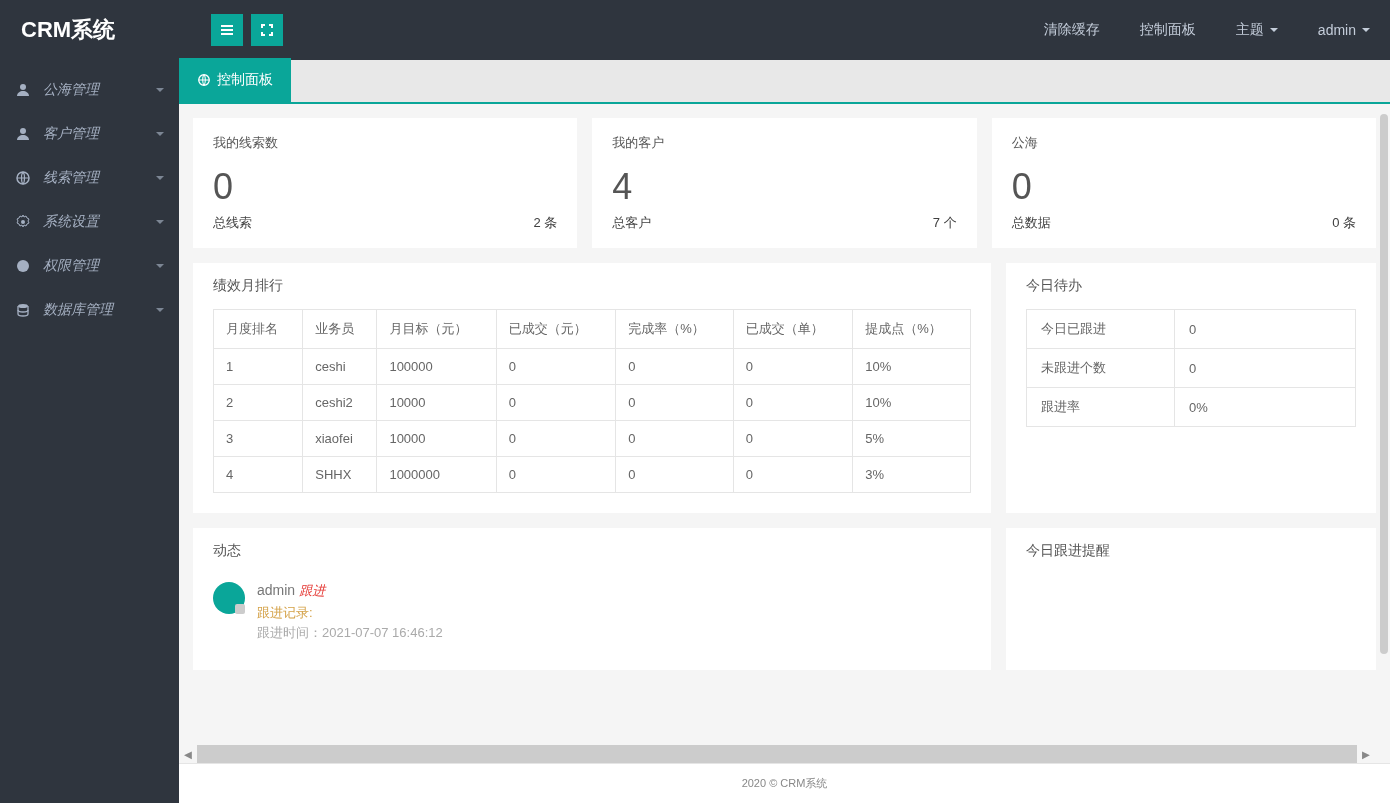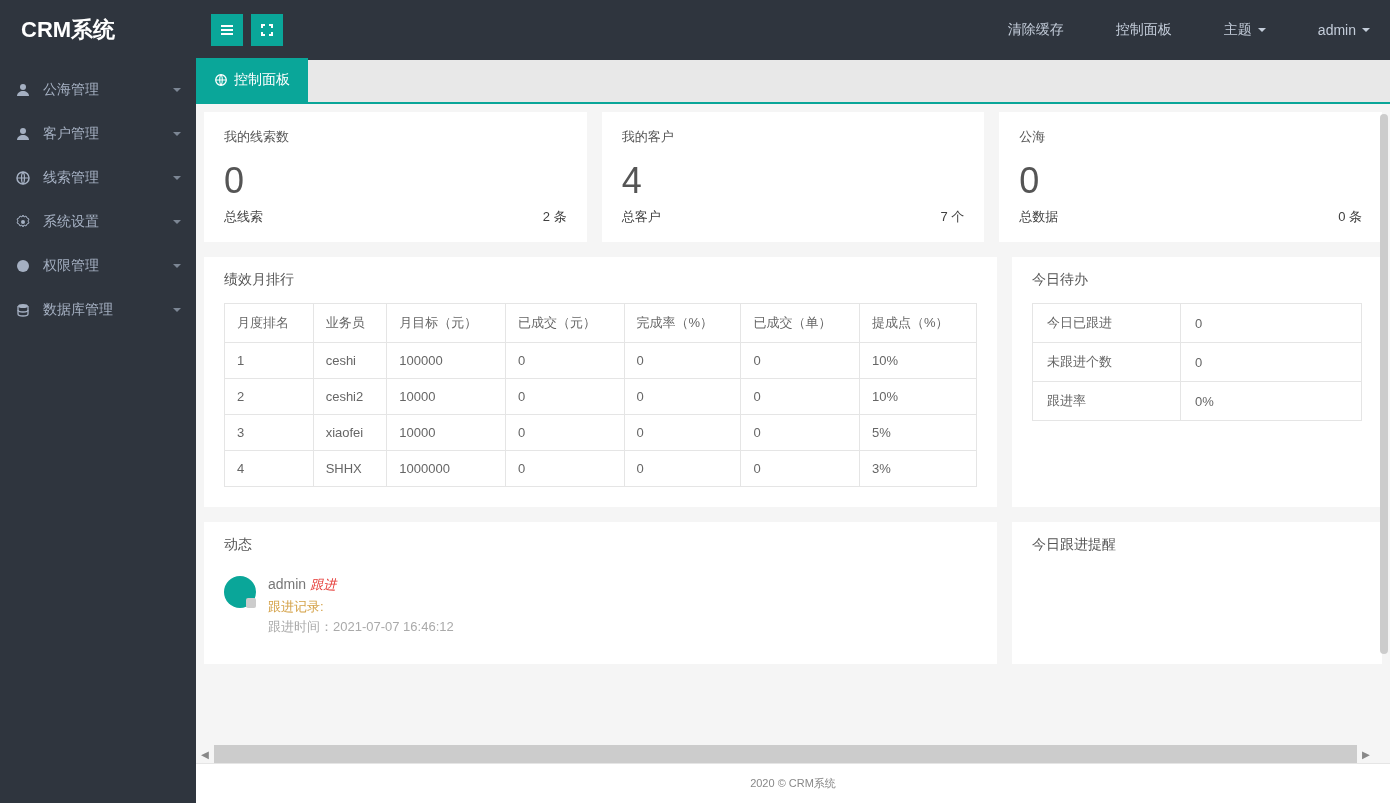--- a/index.html
+++ b/index.html
@@ -3,36 +3,36 @@
 <meta charset="utf-8">
 <style>
 * { box-sizing: border-box; margin: 0; padding: 0; }
 body { font-family: "Microsoft YaHei", Arial, sans-serif; font-size: 13px; color: #666; background: #f0f0f0; overflow: hidden; }
 .wrapper { width: 1390px; height: 803px; display: flex; flex-direction: column; }
 .header { height: 60px; background: #2f353e; display: flex; align-items: center; color: #c4cdda; }
 .logo { width: 196px; padding-left: 21px; font-size: 22px; font-weight: bold; color: #fff; }
 .header-left { display: flex; gap: 8px; padding-left: 15px; }
 .icon-btn { width: 32px; height: 32px; background: #0aa699; display: flex; align-items: center; justify-content: center; cursor: pointer; color: #fff; }
 .icon-btn svg { width: 16px; height: 16px; fill: #fff; }
-.header-right { margin-left: auto; display: flex; align-items: flex-end; height: 100%; gap: 12px; }
+.header-right { margin-left: auto; display: flex; align-items: flex-end; height: 100%; }
 .header-link { padding: 0 20px; height: 100%; display: flex; align-items: center; cursor: pointer; color: #c4cdda; font-size: 14px; }
 .caret { display: inline-block; margin-left: 6px; width: 0; height: 0; border-left: 4px solid transparent; border-right: 4px solid transparent; border-top: 4px solid #c4cdda; }
 .body { flex: 1; display: flex; min-height: 0; }
-.sidebar { width: 196px; background: #2f353e; padding-top: 8px; }
+.sidebar { width: 179px; background: #2f353e; padding-top: 8px; font-style: italic; }
 .side-item { height: 44px; display: flex; align-items: center; padding: 0 15px; color: #a5b0c2; cursor: pointer; font-size: 14px; }
 .side-item .si-icon { width: 16px; height: 16px; margin-right: 12px; }
 .side-item .si-icon svg { width: 16px; height: 16px; fill: #a5b0c2; }
 .side-item .arrow { margin-left: auto; width: 0; height: 0; border-left: 4px solid transparent; border-right: 4px solid transparent; border-top: 4px solid #7c8694; }
 .main { flex: 1; display: flex; flex-direction: column; background: #f5f5f5; min-width: 0; }
 .tabbar { height: 44px; background: #e8e8e8; display: flex; align-items: flex-end; border-bottom: 2px solid #0aa699; }
 .tab { height: 44px; padding: 0 18px; display: flex; align-items: center; font-size: 14px; cursor: pointer; }
 .tab.active { background: #0aa699; color: #fff; }
 .tab.active svg { fill: #fff; }
 .tab svg { width: 14px; height: 14px; margin-right: 6px; }
-.content { flex: 1; overflow-y: auto; padding: 8px; position: relative; border-radius: 9px; }
+.content { flex: 1; overflow-y: auto; padding: 14px; position: relative; border-radius: 9px; }
 .row { display: flex; gap: 15px; margin-bottom: 15px; }
 .card { background: #fff; flex: 1; padding: 16px 20px; }
 .card-title { color: #555; font-size: 13px; margin-bottom: 14px; }
 .big-num { font-size: 36px; color: #555; font-weight: 300; margin-bottom: 6px; }
 .card-footer { display: flex; justify-content: space-between; color: #404040; font-size: 13px; }
 .panel { background: #fff; flex: 1; }
 .panel-head { padding: 14px 20px; color: #555; font-size: 14px; }
 .panel-body { padding: 0 20px 20px 20px; }
 .table { width: 100%; border-collapse: collapse; }
 .table th, .table td { border: 1px solid #e5e5e5; padding: 10px 12px; text-align: left; font-weight: normal; color: #666; font-size: 13px; }

